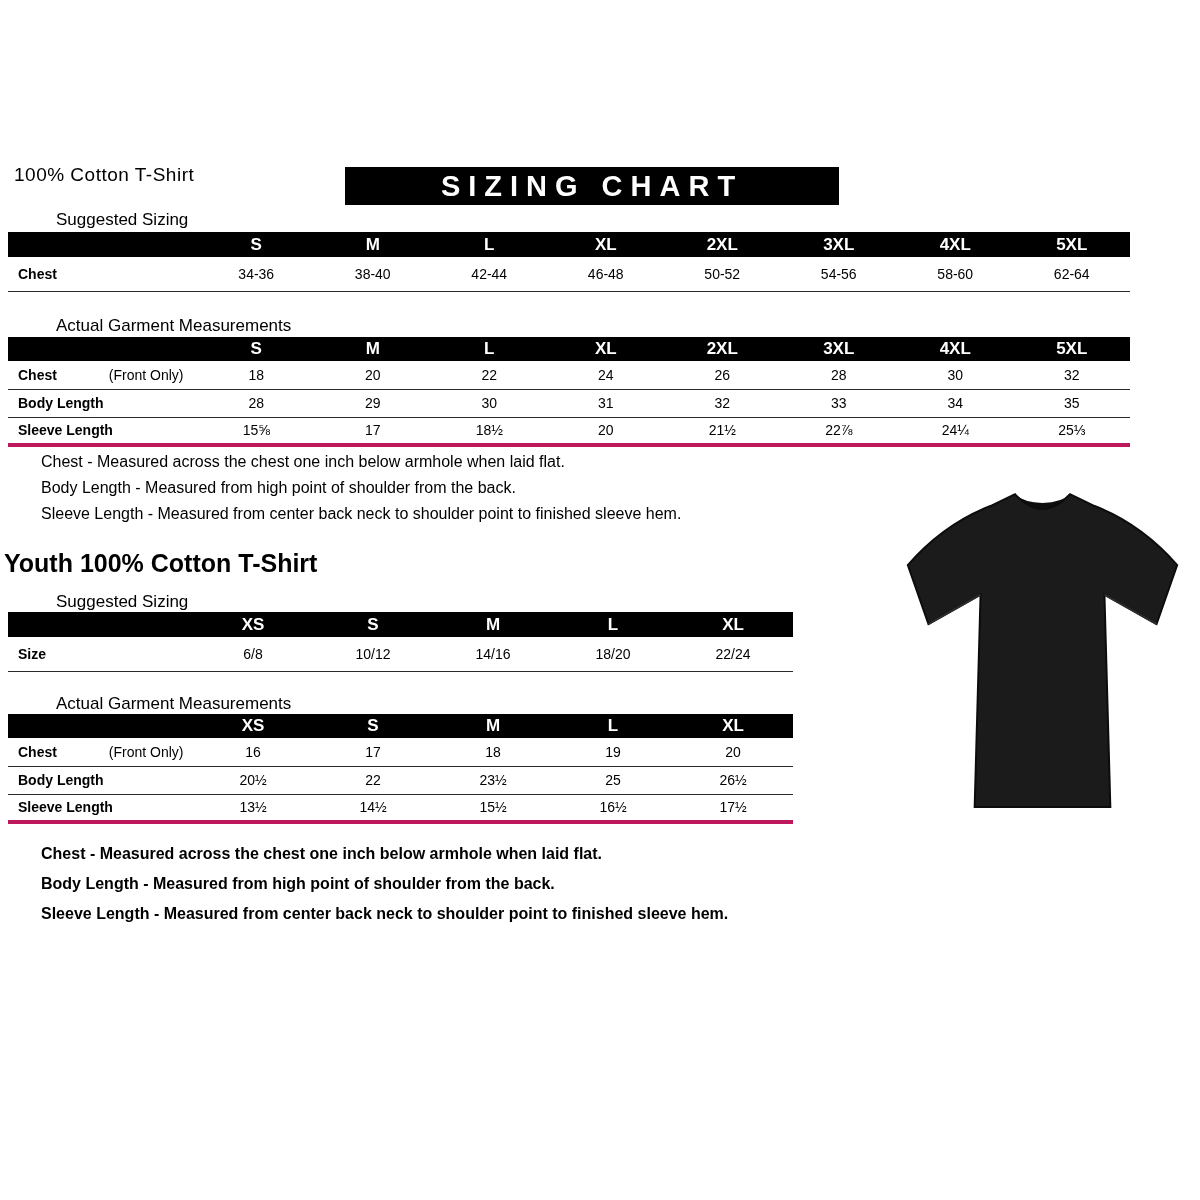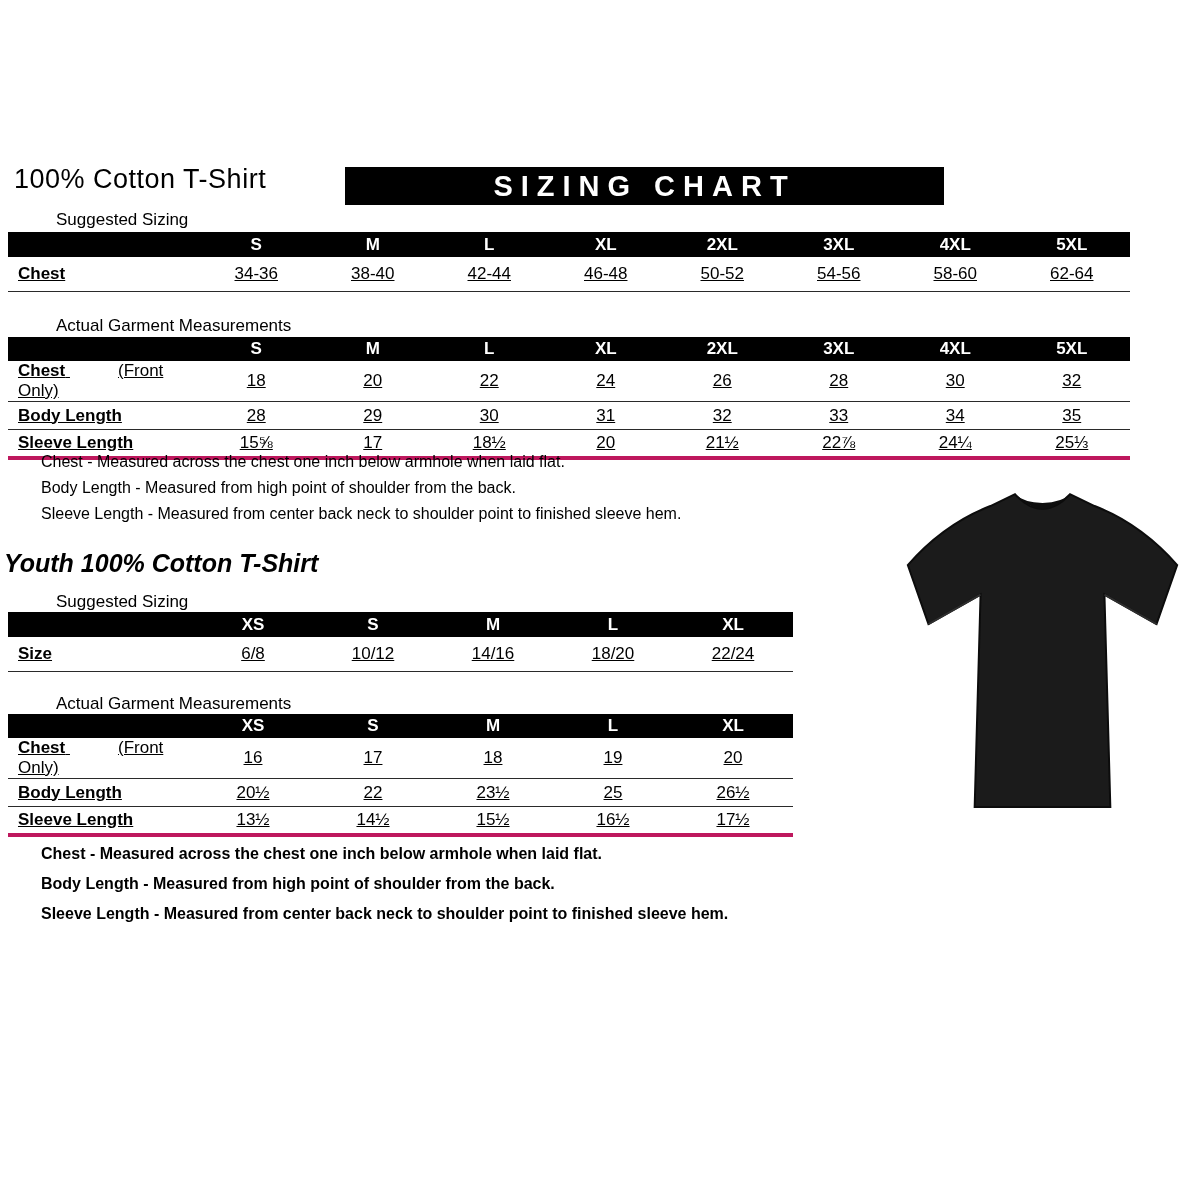--- a/index.html
+++ b/index.html
@@ -3,50 +3,50 @@
 <meta charset="utf-8">
 <style>
   * { margin:0; padding:0; box-sizing:border-box; }
   html,body { background:#ffffff; }
   .canvas {
     position:relative; width:1200px; height:1200px; background:#ffffff;
     font-family:"Liberation Sans", sans-serif; color:#000; overflow:hidden;
   }
   .abs { position:absolute; }
 
-  .adult-title { left:14px; top:164px; font-size:27px; letter-spacing:.5px; }
+  .adult-title { left:14px; top:164px; font-size:19px; letter-spacing:.5px; }
   .banner {
-    left:345px; top:167px; width:599px; height:38px;
+    left:345px; top:167px; width:494px; height:38px;
     background:#000; color:#fff; display:flex; align-items:center; justify-content:center;
     font-weight:bold; font-size:29px; letter-spacing:8px;
   }
   .section-heading { font-size:17px;margin-left:48px; }
   .h-adult-sugg { left:8px;  top:210px; }
   .h-adult-act  { left:8px;  top:316px; }
   .h-youth-sugg { left:8px;  top:592px; }
   .h-youth-act  { left:8px;  top:694px; }
 
   .tbl-wrap-adult-sugg { left:8px; top:232px; width:1122px; }
   .tbl-wrap-adult-act  { left:8px; top:337px; width:1122px; }
   .tbl-wrap-youth-sugg { left:8px; top:612px; width:785px; }
   .tbl-wrap-youth-act  { left:8px; top:714px; width:785px; }
 
   table { border-collapse:collapse; table-layout:fixed; width:100%; }
   th { background:#000; color:#fff; font-weight:bold; font-size:17px; text-align:center; padding:0; }
-  td { font-size:17px; text-align:center; border-bottom:1px solid #2a2a2a; padding:0;text-decoration:underline; }
+  td { font-size:14px; text-align:center; border-bottom:1px solid #2a2a2a; padding:0; }
   .label-cell { text-align:left; padding-left:10px; font-weight:bold; }
   .suffix { font-weight:normal;margin-left:48px; }
 
   .t-sugg th { height:25px; }
   .t-sugg td { height:34px; }
   .t-act  th { height:24px; }
   .t-act  td { height:28px; }
   .t-act tr:last-child td { border-bottom:4px solid #be185d; }
 
-  .youth-title { left:4px; top:549px; font-size:25px; font-weight:bold;font-style:italic; }
+  .youth-title { left:4px; top:549px; font-size:25px; font-weight:bold; }
 
   .notes p { font-size:16px; margin-bottom:8px; white-space:nowrap;margin-left:27px; }
   .notes-adult { left:14px; top:453px; }
   .notes-youth { left:14px; top:845px; }
   .notes-youth p { font-weight:600; margin-bottom:12px; }
 
   .shirt { left:895px; top:478px; width:295px; height:355px; }
 </style>
 </head>
 <body>

